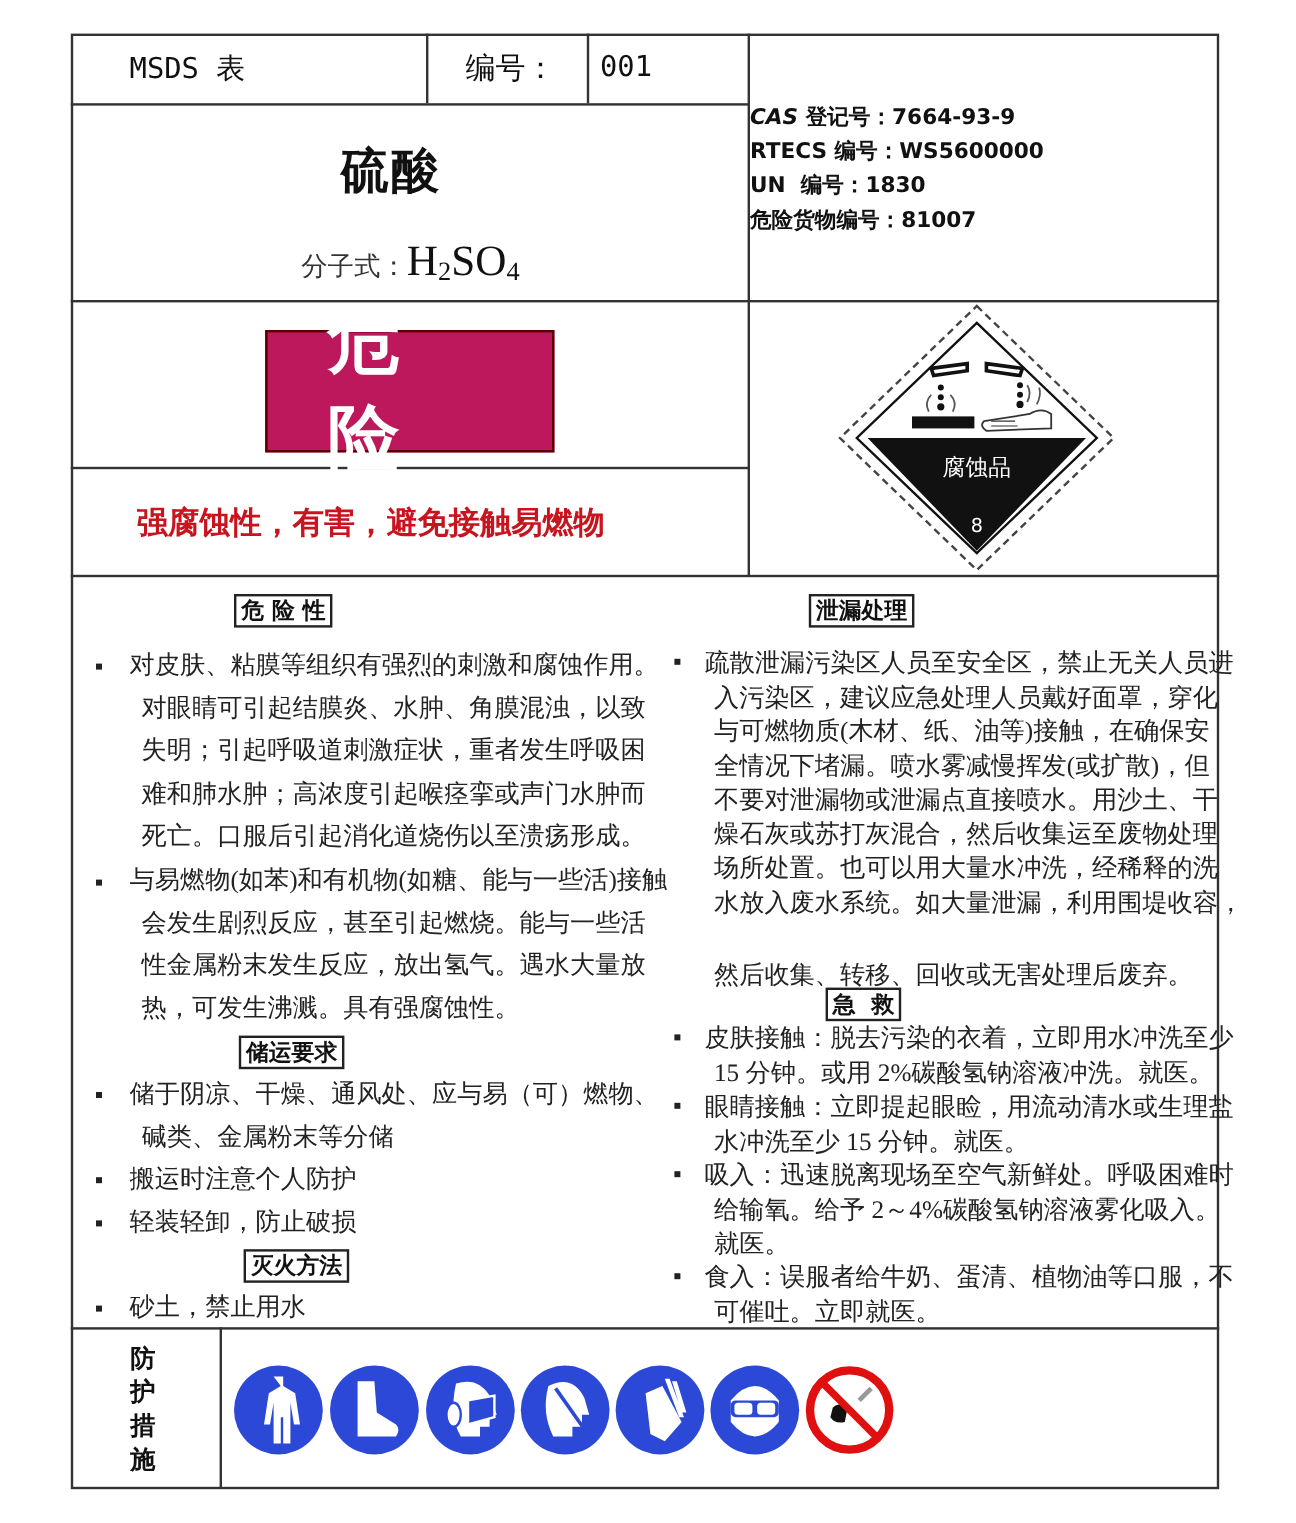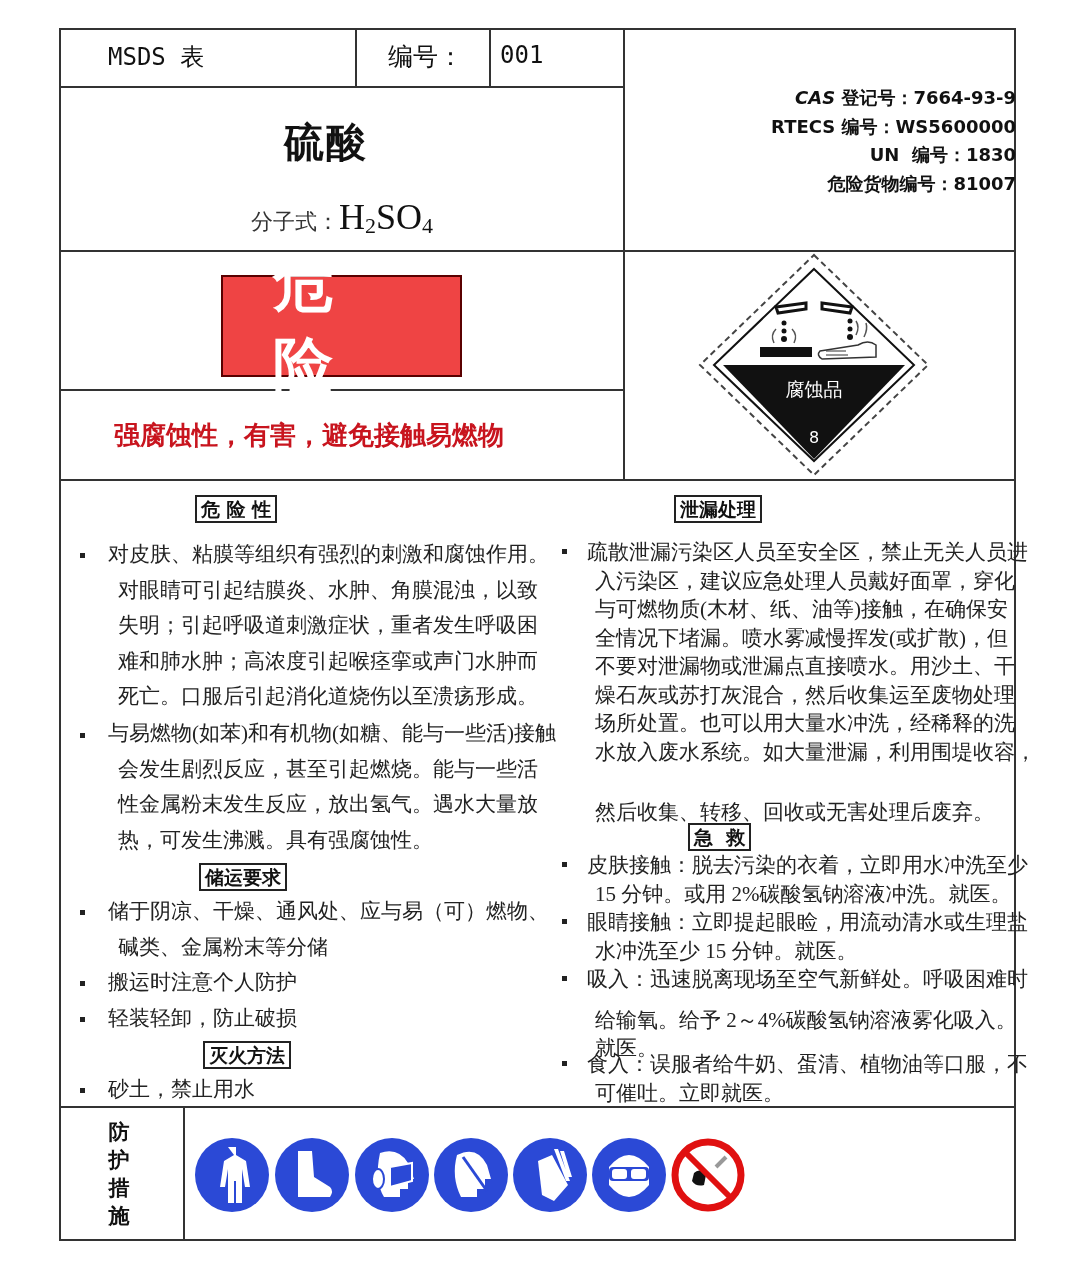--- a/index.html
+++ b/index.html
@@ -16,26 +16,26 @@
 
   
   .hdr-text { font-family: "DejaVu Sans Mono", "Liberation Mono", monospace; font-size: 24px; }
   .hdr-cn { font-family: "DejaVu Sans", sans-serif; font-size: 25px; }
 
   .title-name { font-family: "DejaVu Sans", sans-serif; font-weight: bold; font-size: 40px; letter-spacing: 2px; }
   .formula-label { font-family: "DejaVu Sans", sans-serif; font-size: 22px; color: #333; }
   .formula { font-family: "Liberation Serif", "DejaVu Serif", serif; font-size: 36px; }
   .formula sub { font-size: 22px; vertical-align: -4px; }
 
-  .ids { font-family: "DejaVu Sans", sans-serif; font-weight: bold; font-size: 18px; text-align: right; line-height: 28.5px; }
+  .ids { font-family: "DejaVu Sans", sans-serif; font-weight: bold; font-size: 18px; text-align: left; line-height: 28.5px; }
   .ids .cas-label { font-style: italic; }
 
   .danger-box {
     position: absolute; left: 221px; top: 275px; width: 241px; height: 102px;
-    background: #ef4444; border: 2px solid #5a0000;
+    background: #be185d; border: 2px solid #5a0000;
     color: #ffffff; font-family: "DejaVu Sans", sans-serif; font-weight: bold; font-size: 60px;
     display: flex; align-items: center; justify-content: center; letter-spacing: 50px; padding-left: 50px;
   }
   .warn { font-family: "DejaVu Sans", sans-serif; font-size: 26px; color: #c8141e; font-weight: bold; text-align: center; }
 
   
   .sec-head {
     position: absolute; border: 2px solid #222; font-family: "DejaVu Sans", sans-serif; font-weight: bold;
     font-size: 19px; line-height: 24px; padding: 0 4px; background: #fff; white-space: nowrap;
   }
@@ -159,21 +159,21 @@
   <div class="line" style="padding-left:8px;">15 分钟。或用 2%碳酸氢钠溶液冲洗。就医。</div>
 </div>
 <div class="bullet" style="left:562px; top:919px;"></div>
 <div class="item txt txt-r" style="left:587px; top:908px;">
   <div class="line">眼睛接触：立即提起眼睑，用流动清水或生理盐</div>
   <div class="line" style="padding-left:8px;">水冲洗至少 15 分钟。就医。</div>
 </div>
 <div class="bullet" style="left:562px; top:976px;"></div>
 <div class="item txt txt-r" style="left:587px; top:965px;">
   <div class="line">吸入：迅速脱离现场至空气新鲜处。呼吸困难时</div>
-  <div class="line" style="padding-left:8px;margin-top:12px;">给输氧。给予 2～4%碳酸氢钠溶液雾化吸入。</div>
+  <div class="line" style="padding-left:8px;">给输氧。给予 2～4%碳酸氢钠溶液雾化吸入。</div>
   <div class="line" style="padding-left:8px;">就医。</div>
 </div>
 <div class="bullet" style="left:562px; top:1061px;"></div>
 <div class="item txt txt-r" style="left:587px; top:1050px;">
   <div class="line">食入：误服者给牛奶、蛋清、植物油等口服，不</div>
   <div class="line" style="padding-left:8px;">可催吐。立即就医。</div>
 </div>
 
 <div class="abs ppe-label" style="left:104px; top:1118px;">
   <div>防</div>

